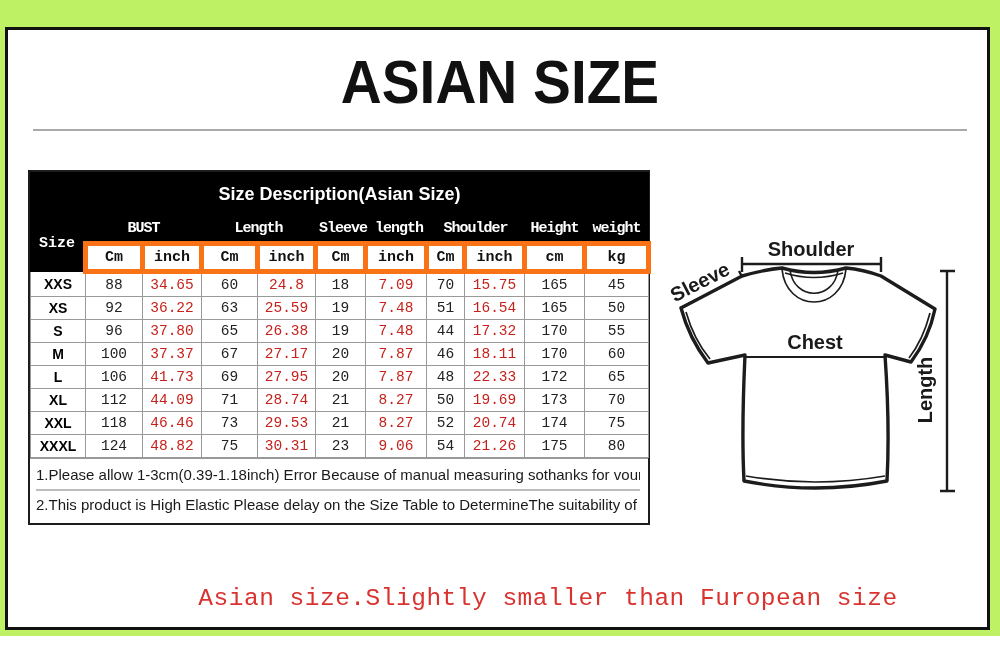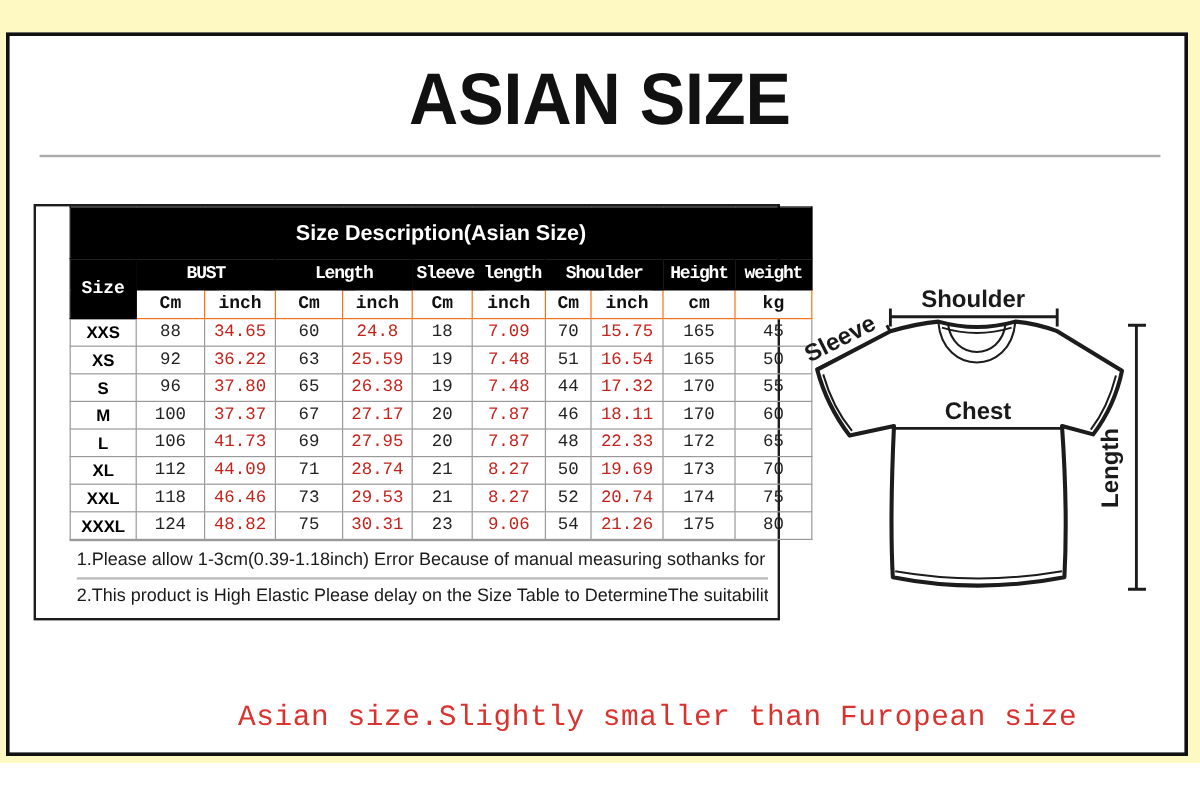--- a/index.html
+++ b/index.html
@@ -1,35 +1,35 @@
 <!DOCTYPE html>
 <html><head>
 <meta charset="utf-8">
 <style>
   html,body{margin:0;padding:0;background:#fff;}
-  .stage{position:relative;width:1000px;height:636px;background:#fef9c3;overflow:hidden;
+  .stage{position:relative;width:1000px;height:636px;background:#bef264;overflow:hidden;
          font-family:"Liberation Sans",sans-serif;}
   .frame{position:absolute;left:5px;top:27px;width:979px;height:597px;border:3px solid #111;background:#fff;}
 
   .main-title{position:absolute;left:0;top:46px;width:100%;text-align:center;
     font-weight:bold;font-size:61px;line-height:72px;color:#111;letter-spacing:0px;
     transform:scaleX(.93);transform-origin:50% 50%;}
   .title-underline{position:absolute;left:33px;top:129px;width:934px;height:2px;background:#aaa;}
 
   .table-wrap{position:absolute;left:28px;top:170px;width:622px;border:2px solid #1c1c1c;
-    box-sizing:border-box;background:#fff;padding-left:28px;}
+    box-sizing:border-box;background:#fff;}
   table.size-table{border-collapse:collapse;table-layout:fixed;width:618px;}
   table.size-table th,table.size-table td{padding:0;text-align:center;vertical-align:middle;}
   .title-row th{background:#000;color:#fff;height:42px;font:bold 18px "Liberation Sans",sans-serif;
     border:1px solid #000;}
   th.size-head{background:#000;color:#fff;font:bold 15px "Liberation Mono",monospace;border:1px solid #000;}
   th.group-th{background:#000;color:#fff;height:25px;font:bold 15px "Liberation Mono",monospace;
     border:1px solid #000;letter-spacing:-1px;}
   th.sub-th{height:23px;font:bold 15px "Liberation Mono",monospace;color:#111;
-    border:1px solid #f97316;background:#fff;}
+    border:5px solid #f97316;background:#fff;}
   tbody td{height:22px;font:14.5px "Liberation Mono",monospace;color:#222;border:1px solid #999;}
   tbody td.size-cell{font:bold 14px "Liberation Sans",sans-serif;color:#000;margin-top:32px;}
   .red{color:#c6221b;border-radius:12px;}
   .notes{border-top:1px solid #999;padding:2px 8px 4px 6px;}
   .note-line{font:15px "Liberation Sans",sans-serif;color:#1a1a1a;height:28px;line-height:28px;
     white-space:nowrap;overflow:hidden;}
   .note-line.rule{border-bottom:2px solid #bdbdbd;}
 
   .shirt-svg{position:absolute;left:658px;top:228px;}
   .svg-label{font-family:"Liberation Sans",sans-serif;font-size:20px;font-weight:600;fill:#1a1a1a;}

